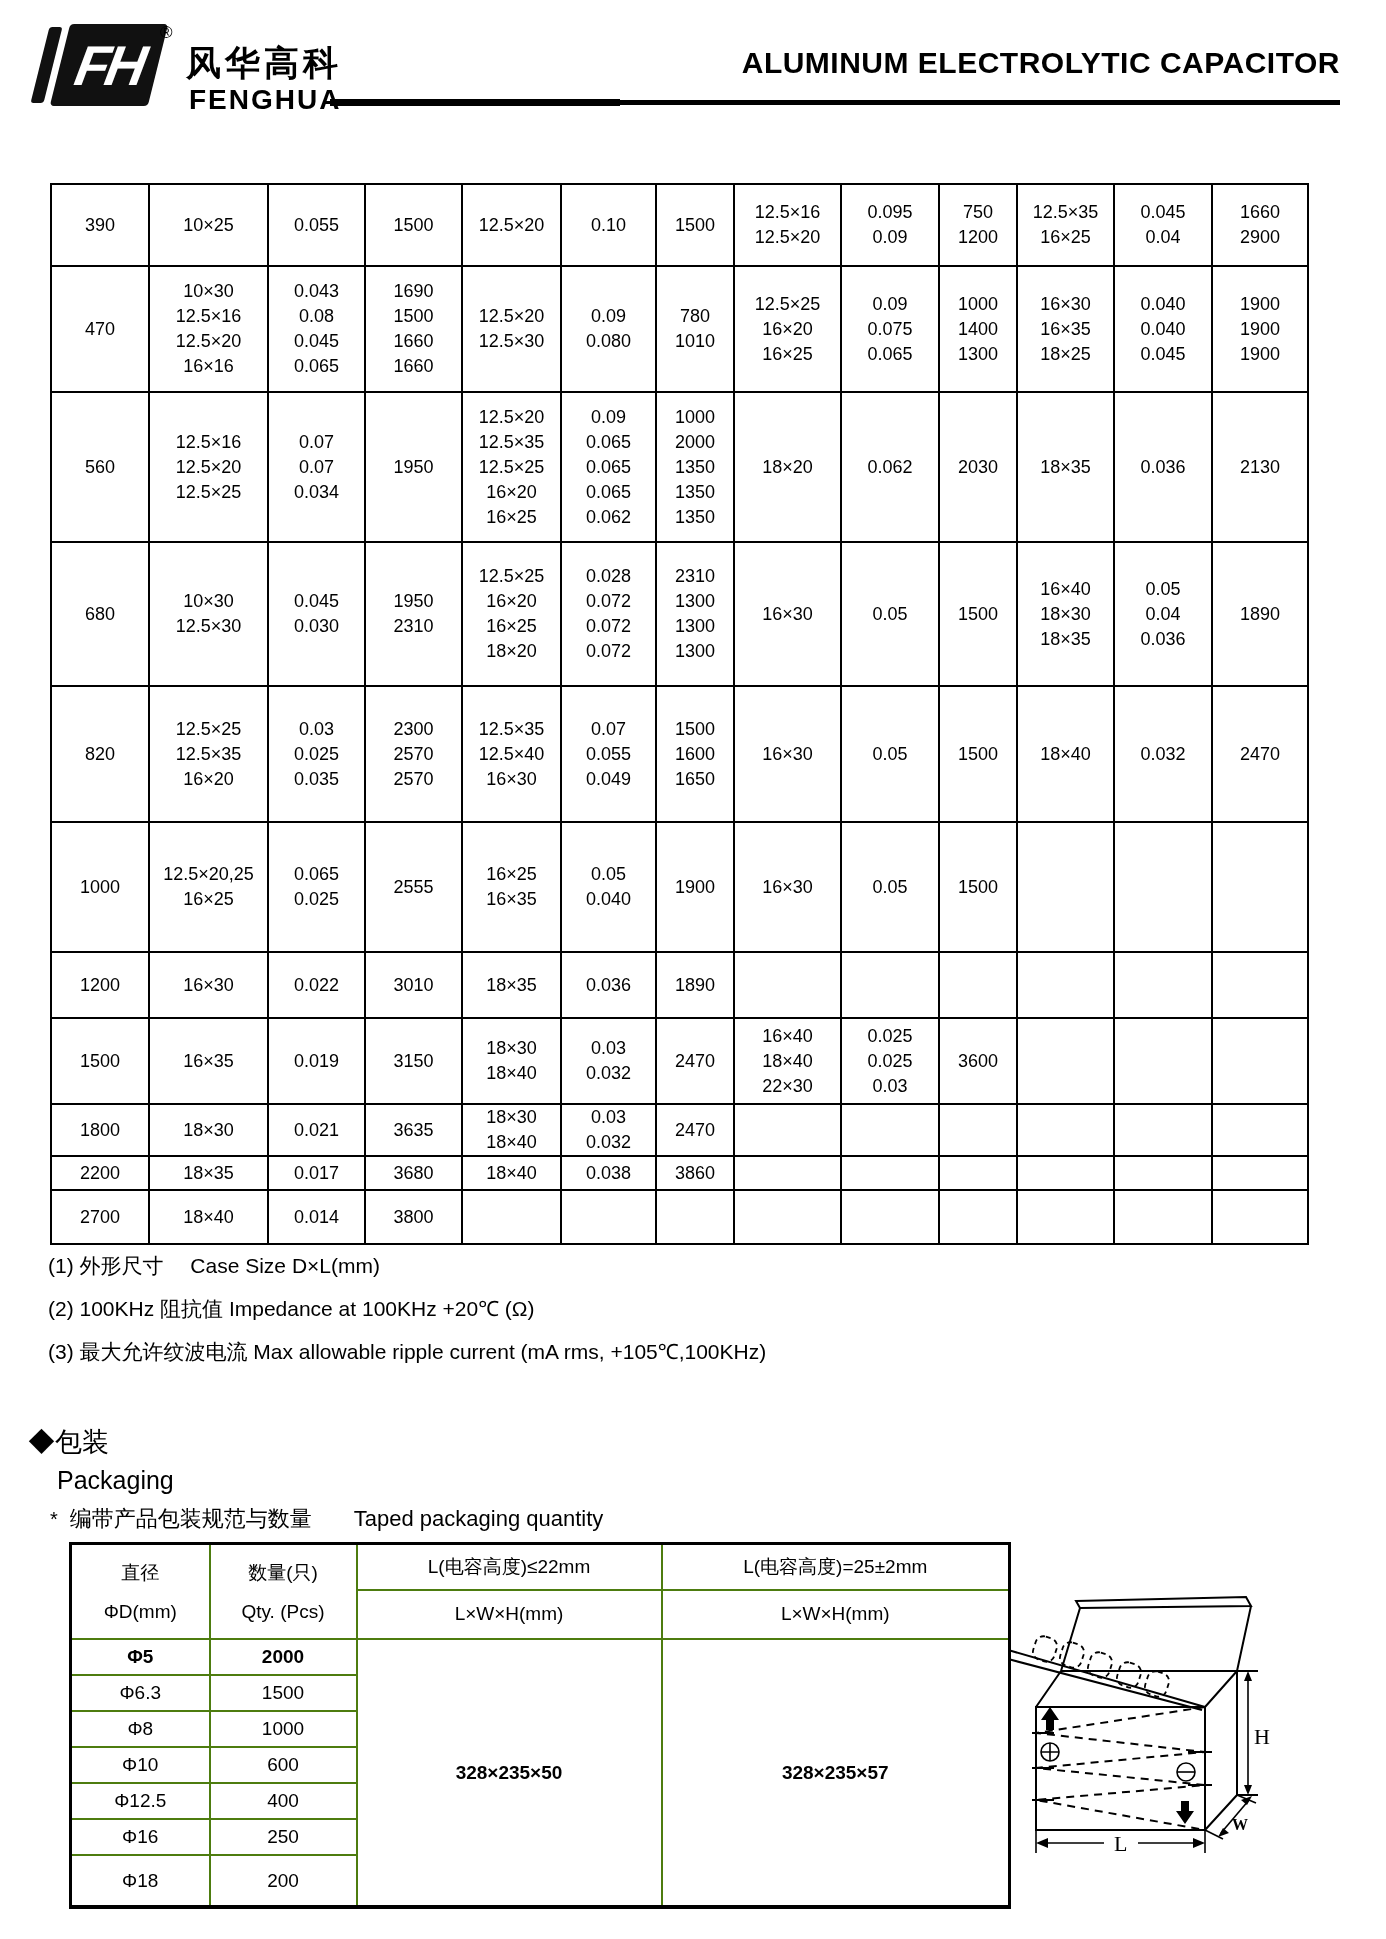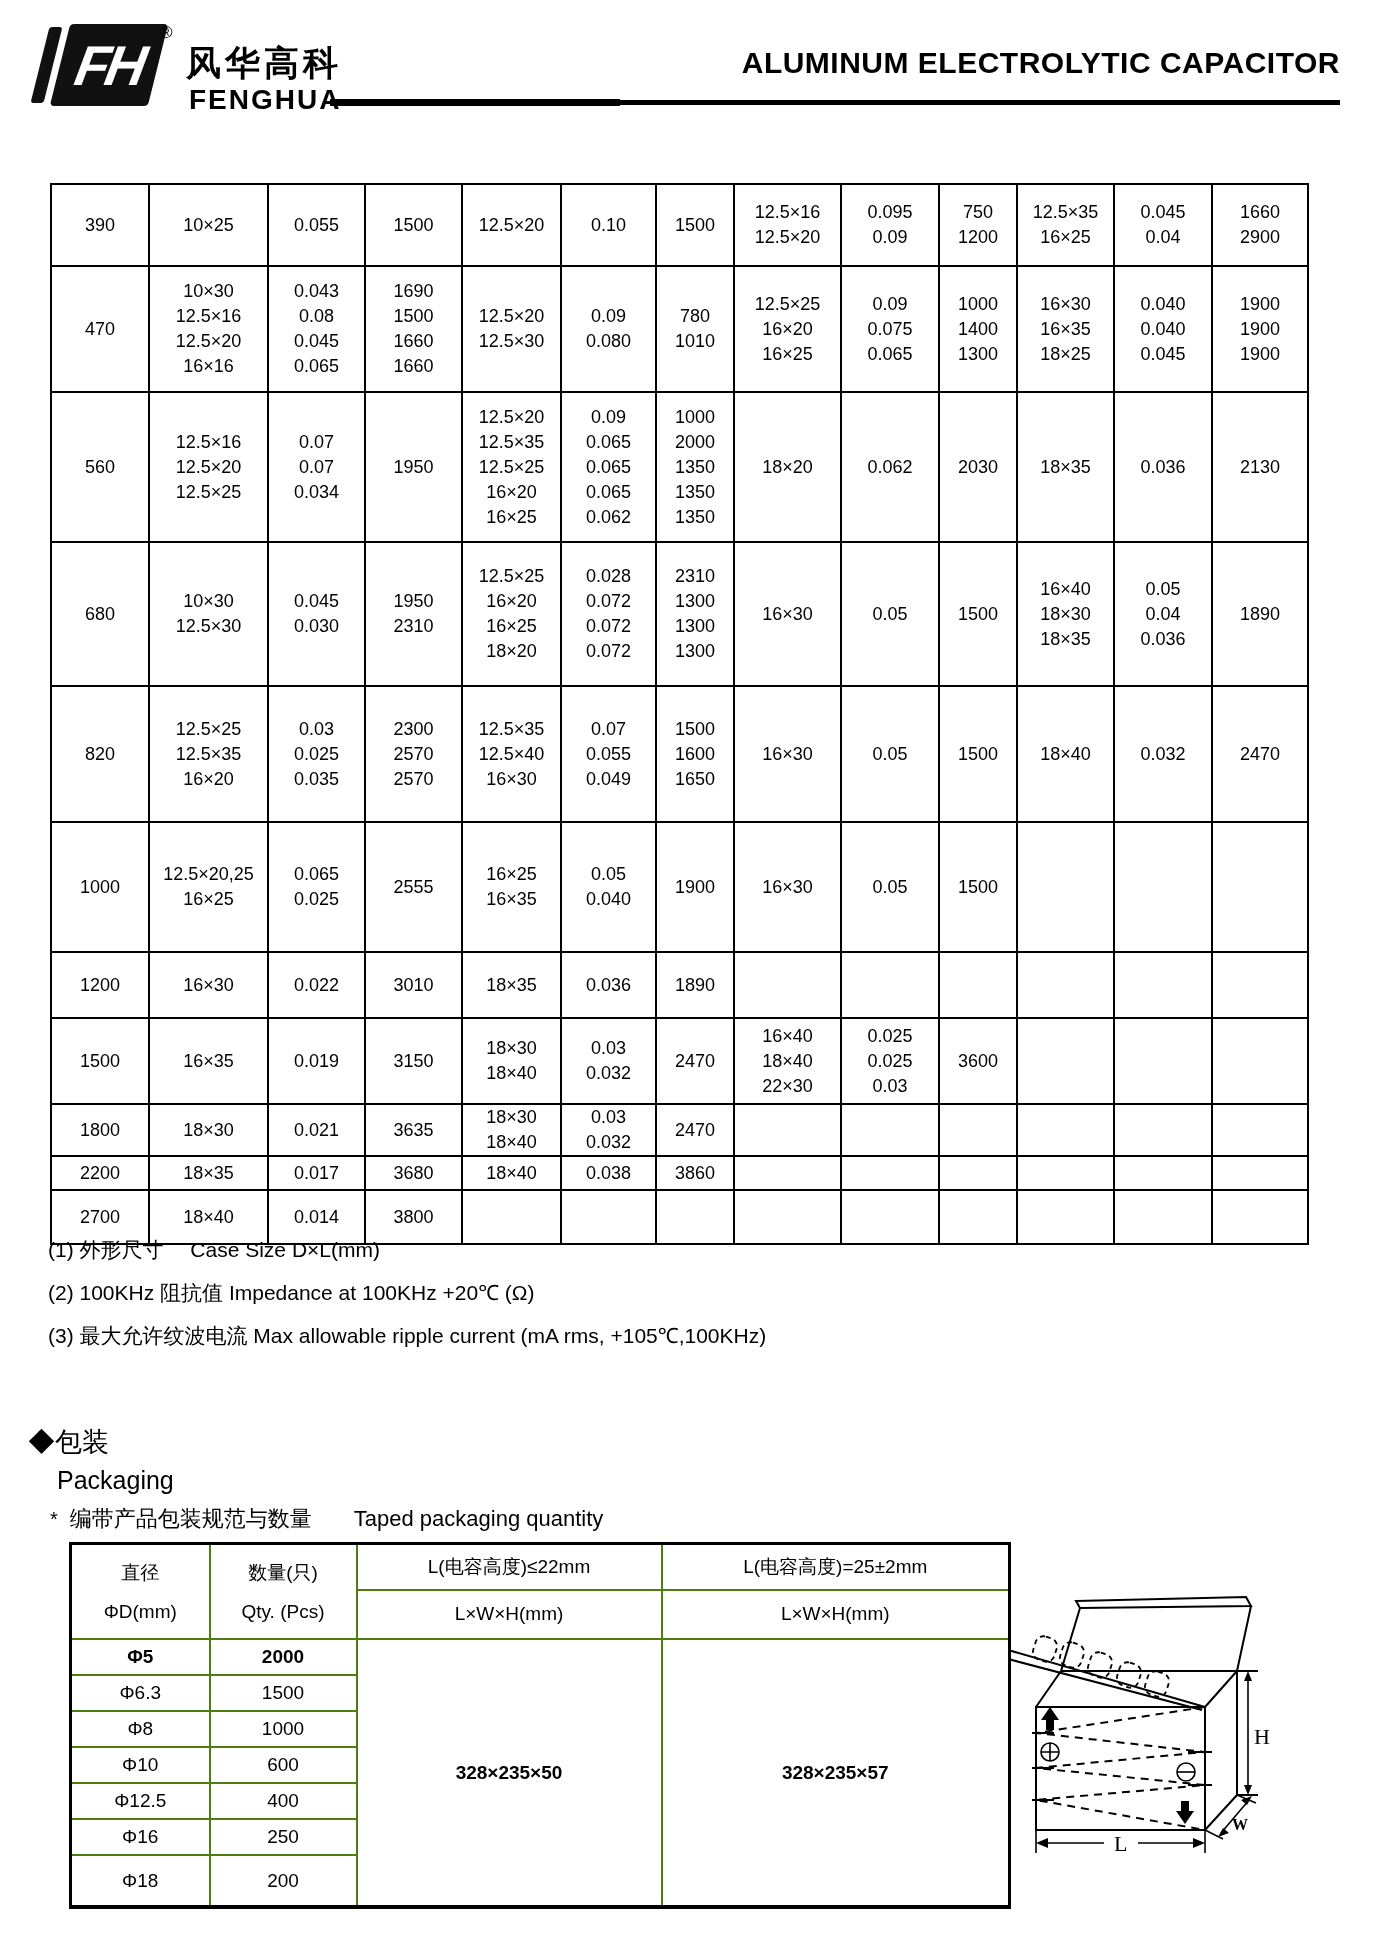--- a/index.html
+++ b/index.html
@@ -23,21 +23,21 @@
 
   
   table.spec{position:absolute;left:50px;top:150px;border-collapse:collapse;table-layout:fixed;
              border:2px solid #14b8a6;margin-top:33px;}
   table.spec td{border:2px solid #000;padding:0;text-align:center;vertical-align:middle;
                 font-size:18px;overflow:hidden;}
   table.spec .ln{line-height:25px;white-space:nowrap;}
 
   
   .notes{position:absolute;left:48px;top:1238px;font-size:21px;}
-  .notes .note-line{margin-bottom:19px;line-height:24px;}
+  .notes .note-line{margin-bottom:19px;line-height:24px;margin-top:16px;}
 
   
   .pack-heading-cn{position:absolute;left:28px;top:1424px;font-size:27px;}
   .pack-heading-en{position:absolute;left:57px;top:1466px;font-size:25px;}
   .pack-note{position:absolute;left:50px;top:1504px;font-size:22px;}
   .pack-note .star{margin-right:12px;font-size:20px;}
   .pack-note .en{margin-left:42px;}
 
   
   table.pack{position:absolute;left:69px;top:1542px;border-collapse:collapse;table-layout:fixed;

